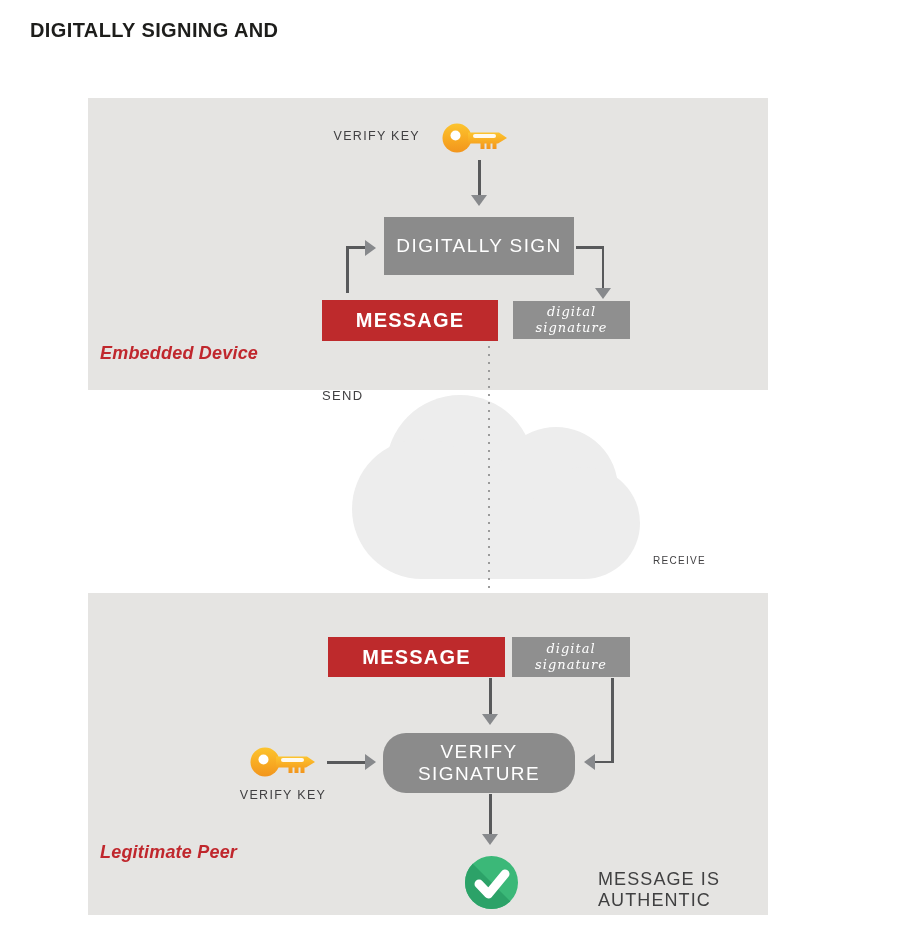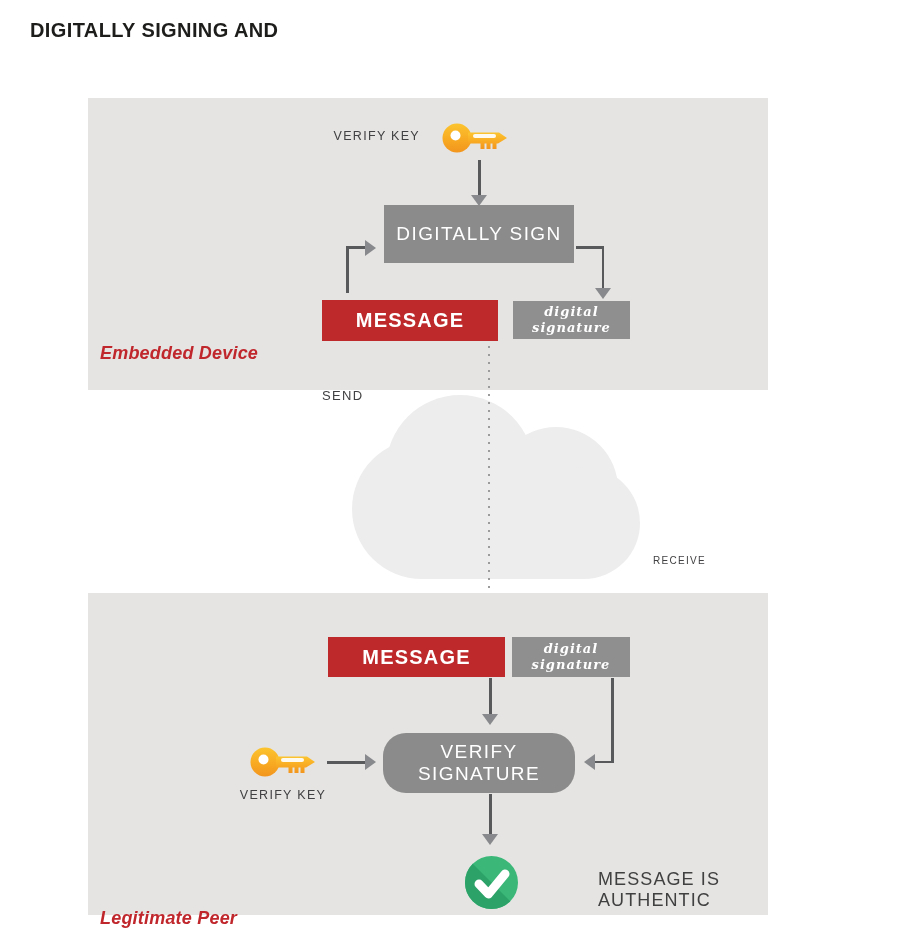--- a/index.html
+++ b/index.html
@@ -12,21 +12,21 @@
   .title{position:absolute;left:30px;top:18px;font-size:20px;font-weight:700;
          color:#1d1d1b;line-height:25px;letter-spacing:0.4px;white-space:pre;}
 
   .small-label{position:absolute;color:#414042;font-size:12.5px;letter-spacing:1.3px;font-weight:400;}
   .big-label{position:absolute;color:#404041;font-size:18px;letter-spacing:1.1px;}
 
   .region-label{position:absolute;left:100px;color:#c0272d;font-style:italic;
                 font-size:18px;font-weight:600;letter-spacing:0.2px;}
 
   .box{position:absolute;display:flex;align-items:center;justify-content:center;
-       color:#fff;text-align:center;font-weight:bold;}
+       color:#fff;text-align:center;}
   .gray{background:#8b8b8b;}
   .gray2{background:#8f8f8f;}
   .red{background:#be2a2c;}
   .big-box-text{font-size:19px;letter-spacing:1.4px;font-weight:400;}
   .msg-text{font-size:20px;letter-spacing:1.2px;font-weight:700;}
   .script{font-family:"DejaVu Serif",serif;font-style:italic;font-size:13px;
           line-height:16px;letter-spacing:1px;}
 
   .vshaft{position:absolute;width:3px;background:#58595b;}
   .hshaft{position:absolute;height:3px;background:#58595b;}
@@ -69,21 +69,21 @@
       <circle cx="15" cy="18" r="14.5" fill="url(#gold-a)"></circle>
       <path d="M26 12.5 H57 L65 18 L56 23.5 H54.5 V29 H50.5 V23.5 H48.5 V29 H44.5 V23.5 H42.5 V29 H38.5 V23.5 H26 Z" fill="url(#gold-a)"></path>
       <circle cx="13.5" cy="15.5" r="5" fill="#ffffff"></circle>
       <rect x="31" y="14" width="23" height="4" rx="2" fill="#ffffff" opacity="0.92"></rect>
     </svg>
   </div>
 
   <div class="vshaft" style="left:478px;top:160px;height:35px;"></div>
   <div class="tri tri-down" style="left:471px;top:195px;"></div>
 
-  <div class="box gray big-box-text" style="left:384px;top:205px;width:190px;height:58px;">
+  <div class="box gray big-box-text" style="left:384px;top:217px;width:190px;height:58px;">
     <span>DIGITALLY SIGN</span>
   </div>
 
   <div class="vline" style="left:346px;top:246px;height:47px;"></div>
   <div class="hline" style="left:346px;top:246px;width:20px;"></div>
   <div class="tri tri-right" style="left:365px;top:239.5px;"></div>
 
   <div class="hline" style="left:576px;top:246px;width:28px;"></div>
   <div class="vline" style="left:601.5px;top:246px;height:42px;"></div>
   <div class="tri tri-down" style="left:595px;top:288px;"></div>
@@ -169,15 +169,15 @@
           </clipPath>
         </defs>
       <circle cx="26.5" cy="26.5" r="26.5" fill="#3bb878"></circle>
       <path clip-path="url(#check-clip)" d="M0 0 L53 53 L0 53 Z" fill="#2ca268"></path>
       <path d="M14 28 L23.5 38 L40 18" fill="none" stroke="#ffffff" stroke-width="9" stroke-linecap="round" stroke-linejoin="round"></path>
     </svg>
   </div>
 
   <div class="big-label" style="left:598px;top:869px;">MESSAGE IS AUTHENTIC</div>
 
-  <div class="region-label" style="top:908px;">Legitimate Peer</div>
+  <div class="region-label" style="top:842px;">Legitimate Peer</div>
 
 </div>
 
 </body></html>

